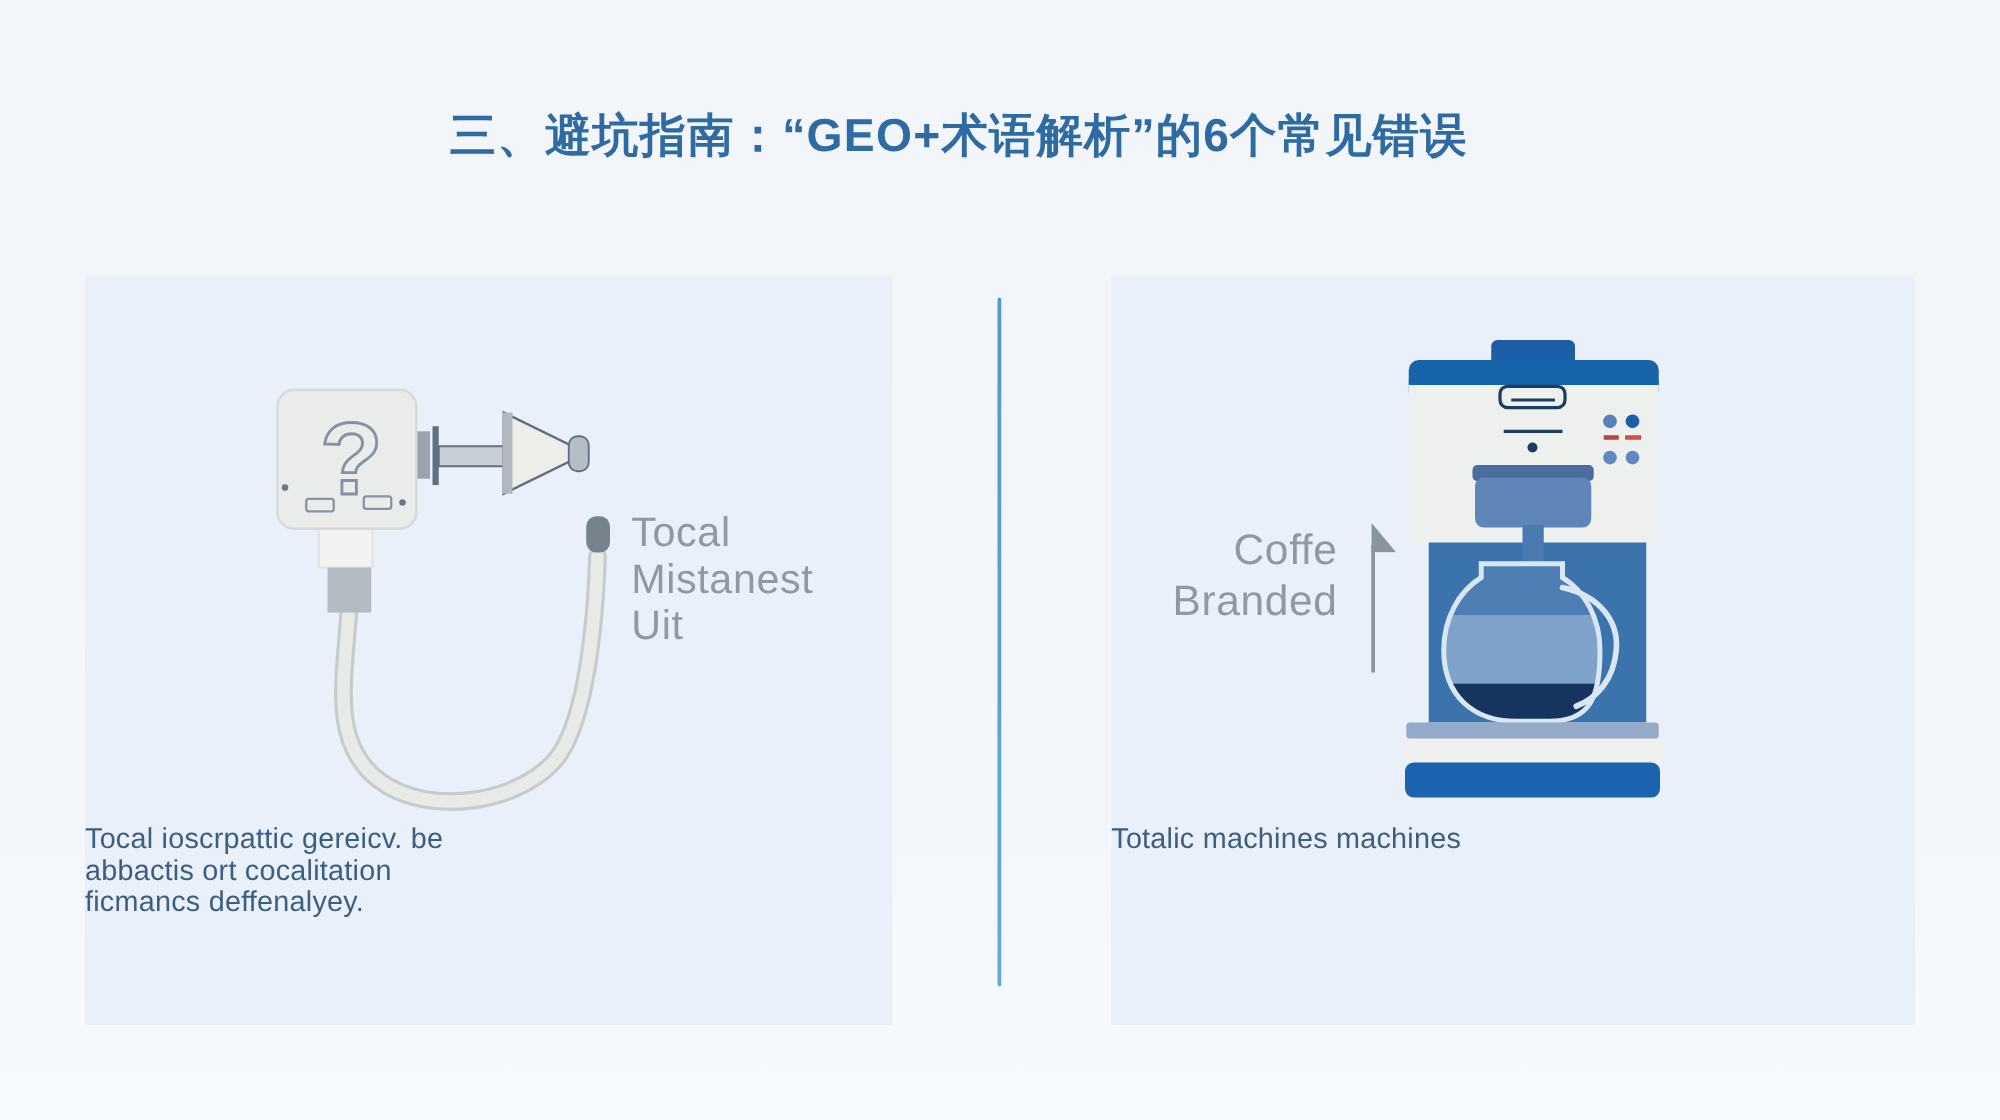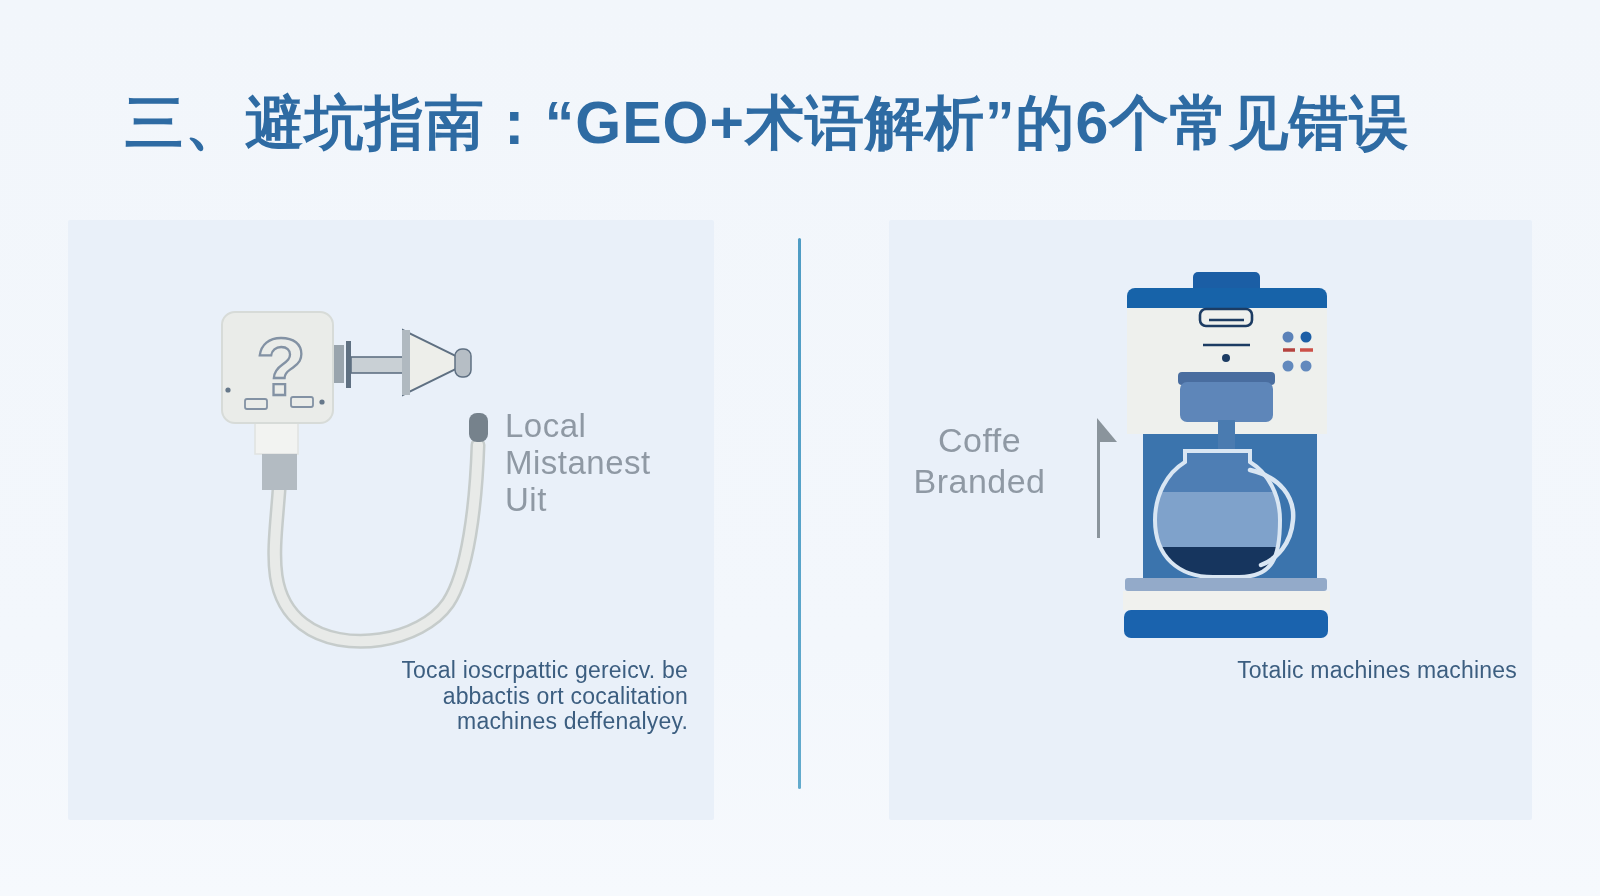--- a/index.html
+++ b/index.html
@@ -3,42 +3,42 @@
 <meta charset="utf-8">
 <style>
   html,body{margin:0;padding:0;}
   body{
     width:1600px;height:896px;position:relative;overflow:hidden;
     background:linear-gradient(180deg,#f2f6fb 0%,#f3f7fc 72%,#f6f9fd 100%);
     font-family:"Liberation Sans",sans-serif;
   }
   .title{
     position:absolute;left:0;top:84px;width:1534px;text-align:center;
-    font-size:59px;font-weight:bold;color:#2e6ba3;letter-spacing:1px;
+    font-size:37px;font-weight:bold;color:#2e6ba3;letter-spacing:1px;
   }
   .panel{
     position:absolute;top:220px;height:600px;background:#e9f0f9;border-radius:2px;
   }
   .panel.left{left:68px;width:646px;}
   .panel.right{left:889px;width:643px;}
   .divider{
     position:absolute;left:798px;top:238px;width:3px;height:551px;
     background:linear-gradient(180deg,#4f9cc4 0%,#57a3c9 50%,#63abcd 100%);
     border-radius:2px;
   }
   .illustration{position:absolute;}
   .illu-left{left:147px;top:85px;width:285px;height:345px;}
   .illu-right{left:234px;top:50px;width:210px;height:370px;}
   .device-label{
     position:absolute;color:#8f99a4;font-size:33px;line-height:37px;letter-spacing:0.5px;
   }
   .label-left{left:437px;top:187px;text-align:left;}
-  .label-right{left:0;top:200px;width:181px;text-align:center;font-size:34px;line-height:41px;}
+  .label-right{left:0;top:200px;width:181px;text-align:right;font-size:34px;line-height:41px;}
   .caption{
-    position:absolute;left:0;top:438px;text-align:right;
+    position:absolute;left:0;top:438px;text-align:left;
     color:#3c5e80;font-size:23px;line-height:25.5px;letter-spacing:0.2px;
   }
   .caption.left-cap{width:620px;}
   .caption.right-cap{width:628px;}
   .pointer-line{
     position:absolute;left:208px;top:216px;width:3px;height:102px;background:#8a949c;
   }
   .pointer-head{
     position:absolute;left:208px;top:198px;width:20px;height:24px;background:#8a949c;
     clip-path:polygon(0 0,0 100%,100% 100%);
@@ -69,29 +69,29 @@
 
     <rect x="7" y="7" width="111" height="111" rx="13" fill="#eaece9" stroke="#d7dbd8" stroke-width="2"></rect>
     <text x="66" y="90" text-anchor="middle" font-family="Liberation Sans, sans-serif" font-size="82" font-weight="bold" fill="none" stroke="#8392a4" stroke-width="2.3">?</text>
     <rect x="30" y="94" width="22" height="10" rx="2" fill="none" stroke="#8392a4" stroke-width="1.8"></rect>
     <rect x="76" y="92" width="22" height="10" rx="2" fill="none" stroke="#8392a4" stroke-width="1.8"></rect>
     <circle cx="13" cy="85" r="2.6" fill="#66788a"></circle>
     <circle cx="107" cy="97" r="2.6" fill="#66788a"></circle>
   </svg>
 
   <div class="device-label label-left">
-    <div>Local</div>
+    <div>Tocal</div>
     <div>Mistanest</div>
     <div>Uit</div>
   </div>
 
   <div class="caption left-cap">
     <div>Tocal ioscrpattic gereicv. be</div>
     <div>abbactis ort cocalitation</div>
-    <div>machines deffenalyey.</div>
+    <div>ficmancs deffenalyey.</div>
   </div>
 </div>
 
 <div class="divider"></div>
 
 <div class="panel right">
 
   <svg class="illustration illu-right" viewBox="0 0 210 370" xmlns="http://www.w3.org/2000/svg">
     <defs>
       <clipPath id="potClip">

